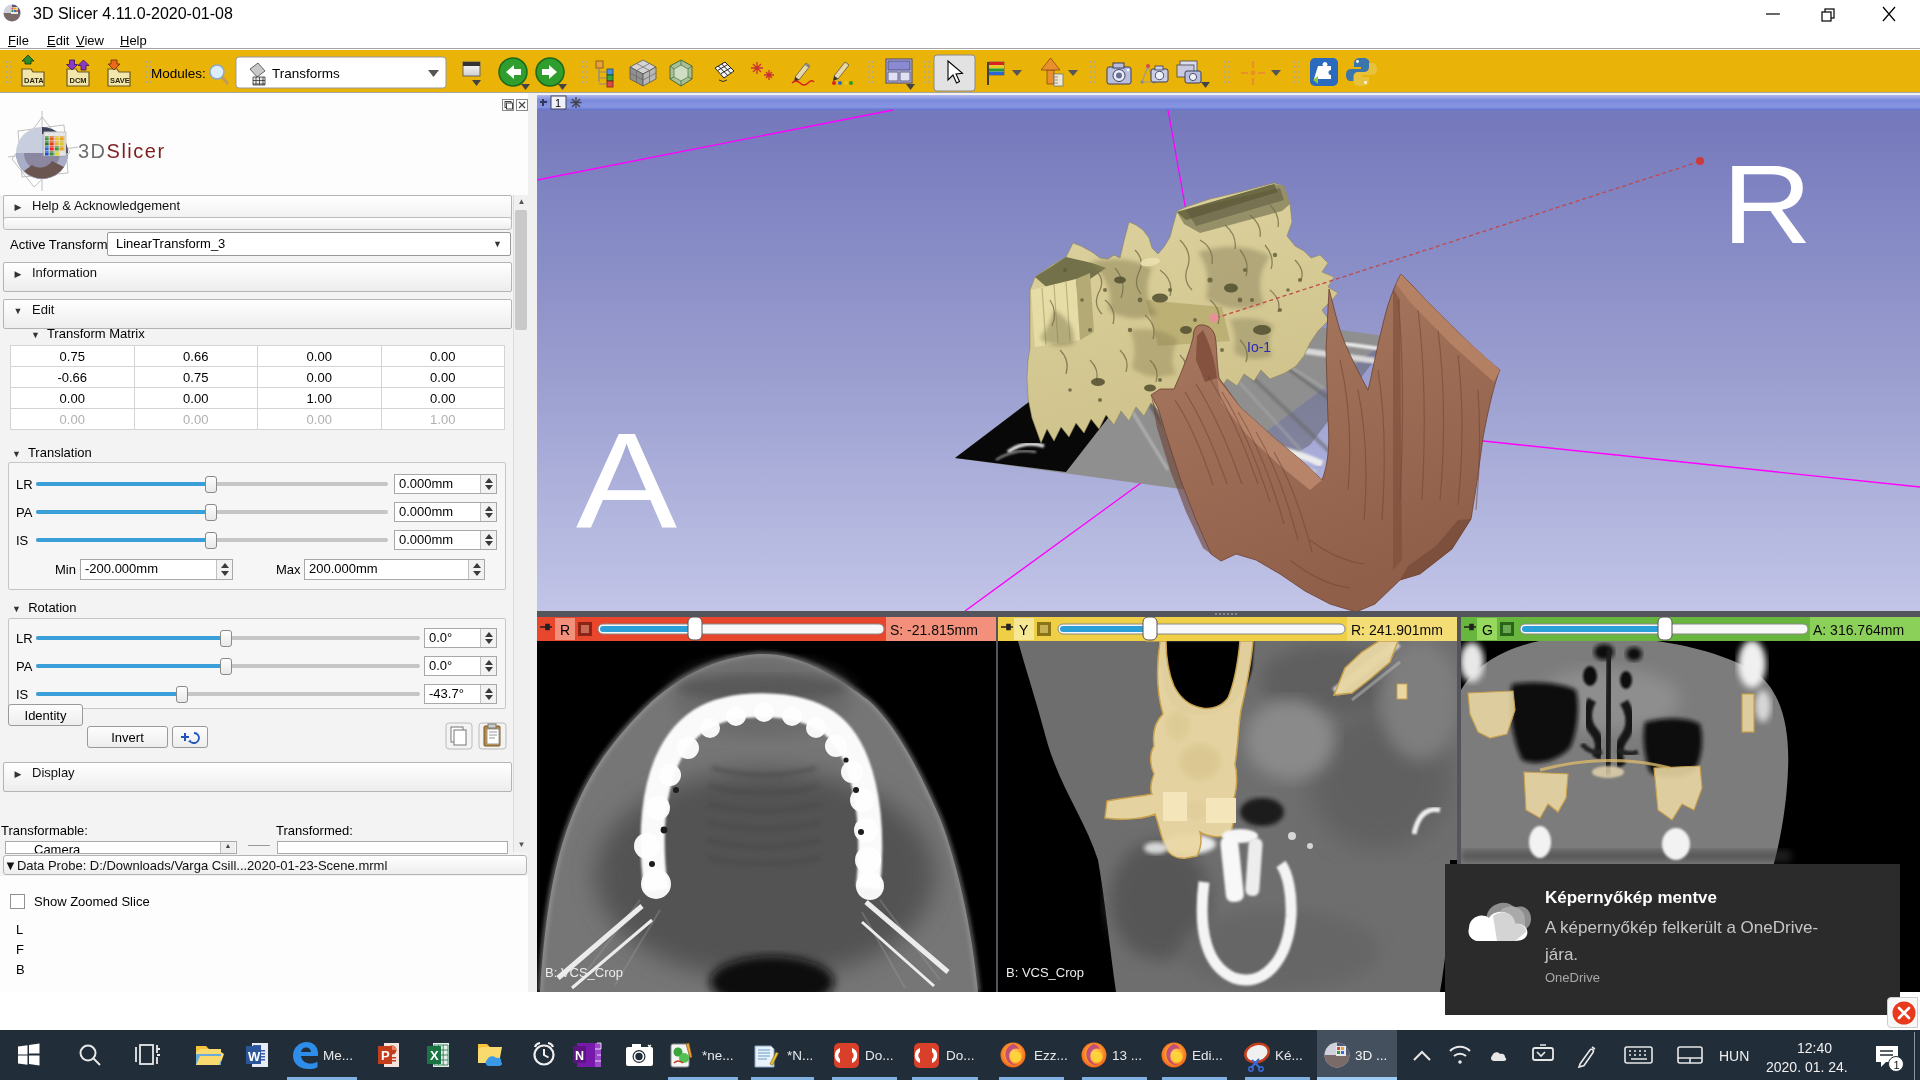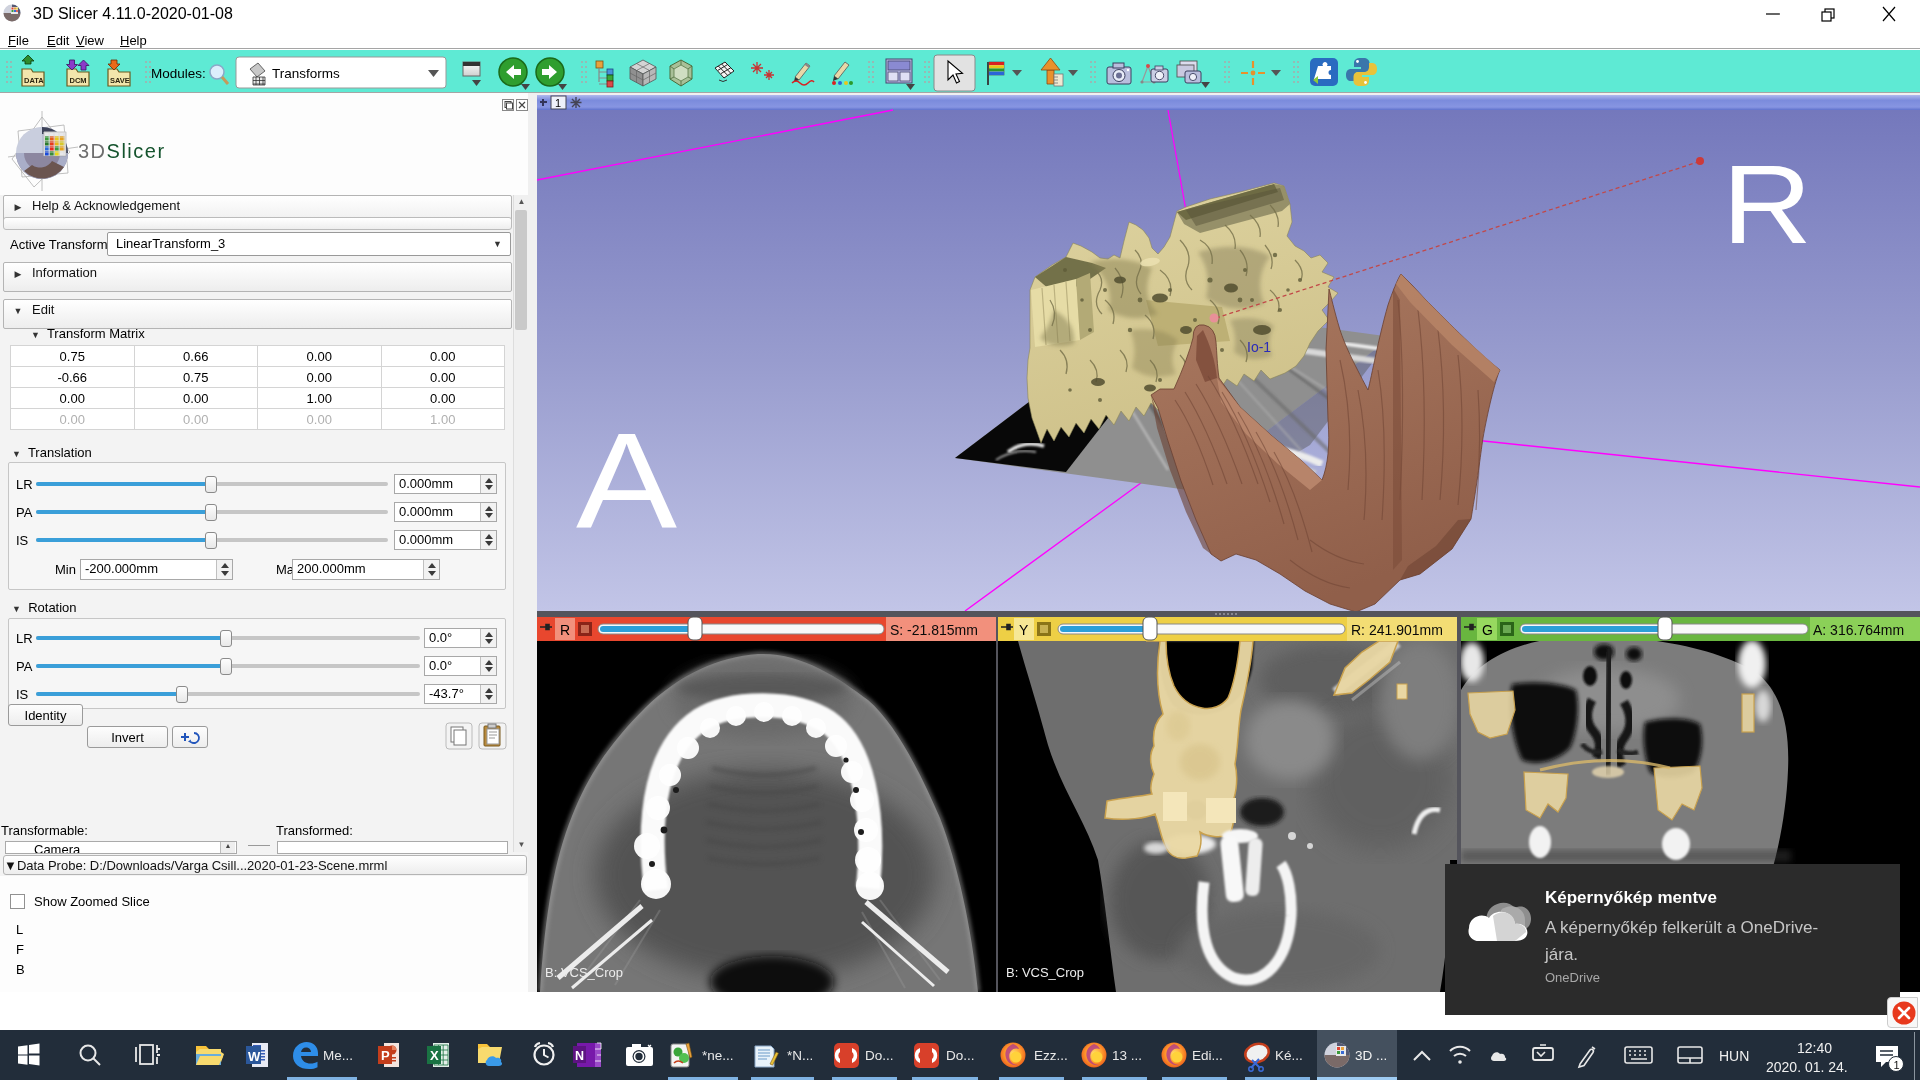--- a/index.html
+++ b/index.html
@@ -43,21 +43,21 @@
   </svg>
 </div>
 
 <div class="abs" style="left:0;top:28px;width:1920px;height:21px;background:#fff;border-bottom:1px solid #a5a5a5">
   <div class="abs" style="left:8px;top:3px"><span class="mi"><u>F</u>ile</span></div>
   <div class="abs" style="left:47px;top:3px"><span class="mi"><u>E</u>dit</span></div>
   <div class="abs" style="left:76px;top:3px"><span class="mi"><u>V</u>iew</span></div>
   <div class="abs" style="left:120px;top:3px"><span class="mi"><u>H</u>elp</span></div>
 </div>
 
-<div class="abs" id="toolbar" style="left:0;top:50px;width:1920px;height:43px;background:#5eead4;border-bottom:1px solid #a5a5a5">
+<div class="abs" id="toolbar" style="left:0;top:50px;width:1920px;height:43px;background:#eab308;border-bottom:1px solid #a5a5a5">
 <svg width="1920" height="42" viewBox="0 50 1920 42" style="position:absolute;left:0;top:0">
   <defs>
     <g id="dots">
           <circle cx="0" cy="0" r="1" fill="#aaa"></circle>
           <circle cx="4" cy="0" r="1" fill="#aaa"></circle>
           <circle cx="0" cy="5" r="1" fill="#aaa"></circle>
           <circle cx="4" cy="5" r="1" fill="#aaa"></circle>
           <circle cx="0" cy="10" r="1" fill="#aaa"></circle>
           <circle cx="4" cy="10" r="1" fill="#aaa"></circle>
           <circle cx="0" cy="15" r="1" fill="#aaa"></circle>
@@ -285,21 +285,21 @@
         <rect x="51" y="39" width="4.5" height="4.5" fill="#3a9a3a"></rect>
         <rect x="56" y="39" width="4.5" height="4.5" fill="#e8a21a"></rect>
       <rect x="41" y="44" width="4.5" height="4.5" fill="#1a4ad8"></rect>
         <rect x="46" y="44" width="4.5" height="4.5" fill="#3a8a3a"></rect>
         <rect x="51" y="44" width="4.5" height="4.5" fill="#e8d81a"></rect>
     </g>
     <g stroke="#dadada" stroke-width="0.7" fill="none">
       <path d="M40 25 h22 M40 30 h22 M40 35 h22 M40 40 h22 M40 45 h22 M40 25 v24 M45 25 v24 M50 25 v24 M55 25 v24 M60 25 v24"></path>
     </g>
   </svg>
-  <div class="abs" style="left:78px;top:47px;font-size:20px;letter-spacing:1.5px;color:#6e6e6e">3D<span style="color:#14532d">Slicer</span></div>
+  <div class="abs" style="left:78px;top:47px;font-size:20px;letter-spacing:1.5px;color:#6e6e6e">3D<span style="color:#7f1d1d">Slicer</span></div>
 
   <div class="hdr" style="top:102px"><span class="tri">▶</span>Help &amp; Acknowledgement</div>
   <div class="abs" style="left:3px;top:124px;width:509px;height:13px;border:1px solid #bbb;border-radius:3px;background:linear-gradient(#fff,#eee)"></div>
   <div class="abs lab13" style="left:10px;top:144px">Active Transform:</div>
   <div class="abs" style="left:107px;top:139px;width:404px;height:24px;background:#fff;border:1px solid #999;border-radius:2px;font-size:13px;line-height:22px;padding-left:8px">LinearTransform_3<span style="position:absolute;right:8px;top:0px;font-size:9px;color:#333">▼</span></div>
   <div class="hdr" style="top:206px"><span class="tri">▼</span>Edit</div>
   <div class="hdr" style="top:169px"><span class="tri">▶</span>Information</div>
   <div class="abs lab13" style="left:31px;top:233px"><span style="font-size:9px;color:#333">▼</span>&nbsp; Transform Matrix</div>
   <table class="abs" style="left:10px;top:252px;width:495px;height:85px;border-collapse:collapse;background:#fff;font-size:13px;color:#000;table-layout:fixed">
     <tbody>
@@ -342,21 +342,21 @@
     <div class="handle" style="left:205px;top:411px"></div>
   <div class="spin" style="left:394px;top:409px;width:103px;height:20px">0.000mm<span class="arrows"></span></div>
   <div class="abs lab13" style="left:16px;top:440px">IS</div>
   <div class="groove" style="left:36px;top:445px;width:352px"></div>
     <div class="fill" style="left:36px;top:445px;width:175px"></div>
     <div class="handle" style="left:205px;top:439px"></div>
   <div class="spin" style="left:394px;top:437px;width:103px;height:20px">0.000mm<span class="arrows"></span></div>
   <div class="abs lab13" style="left:55px;top:469px">Min</div>
   <div class="spin" style="left:80px;top:466px;width:153px;height:21px">-200.000mm<span class="arrows"></span></div>
   <div class="abs lab13" style="left:276px;top:469px">Max</div>
-  <div class="spin" style="left:292px;top:466px;width:148px;height:21px">200.000mm<span class="arrows"></span></div>
+  <div class="spin" style="left:304px;top:466px;width:181px;height:21px">200.000mm<span class="arrows"></span></div>
   <div class="abs lab13" style="left:12px;top:507px"><span style="font-size:9px;color:#333">▼</span>&nbsp; Rotation</div>
   <div class="abs" style="left:8px;top:525px;width:498px;height:91px;background:#f6f6f6;border:1px solid #c6c6c6;border-radius:2px"></div>
   <div class="abs lab13" style="left:16px;top:538px">LR</div>
   <div class="groove" style="left:36px;top:543px;width:384px"></div>
     <div class="fill" style="left:36px;top:543px;width:190px"></div>
     <div class="handle" style="left:220px;top:537px"></div>
   <div class="spin" style="left:424px;top:535px;width:73px;height:20px">0.0°<span class="arrows"></span></div>
   <div class="abs lab13" style="left:16px;top:566px">PA</div>
   <div class="groove" style="left:36px;top:571px;width:384px"></div>
     <div class="fill" style="left:36px;top:571px;width:190px"></div>
@@ -379,20 +379,21 @@
     <rect x="6" y="5" width="12" height="15" fill="#fff" stroke="#777"></rect>
       <rect x="9" y="8" width="12" height="15" fill="#fff" stroke="#777"></rect>
     <g transform="translate(34,0)">
         <rect x="0" y="1" width="27" height="26" fill="none" stroke="#bbb" rx="3"></rect>
     <rect x="5" y="4" width="16" height="20" fill="#b98a3c" stroke="#7a5a1e" rx="1"></rect>
         <rect x="8" y="7" width="12" height="15" fill="#fff" stroke="#999"></rect>
         <rect x="9" y="2" width="8" height="4" fill="#ccc" stroke="#777"></rect>
     <path d="M10 10 h8 M10 13 h8 M10 16 h6" stroke="#999" stroke-width="1"></path>
       </g>
   </svg>
+  <div class="hdr" style="top:669px"><span class="tri">▶</span>Display</div>
   <div class="abs lab13" style="left:1px;top:730px">Transformable:</div>
   <div class="abs lab13" style="left:276px;top:730px">Transformed:</div>
   <div class="abs" style="left:5px;top:748px;width:232px;height:13px;background:#fff;border:1px solid #aaa;overflow:hidden">
       <div style="font-size:13px;padding-left:28px">Camera</div>
       <div class="abs" style="right:1px;top:0;width:15px;height:12px;background:#eee;border-left:1px solid #bbb;font-size:7px;text-align:center;color:#444">▲</div>
     </div>
   <div class="abs" style="left:248px;top:752px;width:22px;height:8px;border-top:1px solid #999"></div>
   <div class="abs" style="left:277px;top:748px;width:231px;height:13px;background:#fff;border:1px solid #aaa"></div>
   <div class="abs" style="left:3px;top:762px;width:524px;height:20px;border:1px solid #b4b4b4;border-radius:3px;background:linear-gradient(#ffffff,#ededed);font-size:13px;color:#111;line-height:19px"><span class="tri">▼</span>Data Probe: D:/Downloads/Varga Csill...2020-01-23-Scene.mrml</div>
   <div class="abs" style="left:0;top:783px;width:528px;height:154px;background:#fdfdfd"></div>

